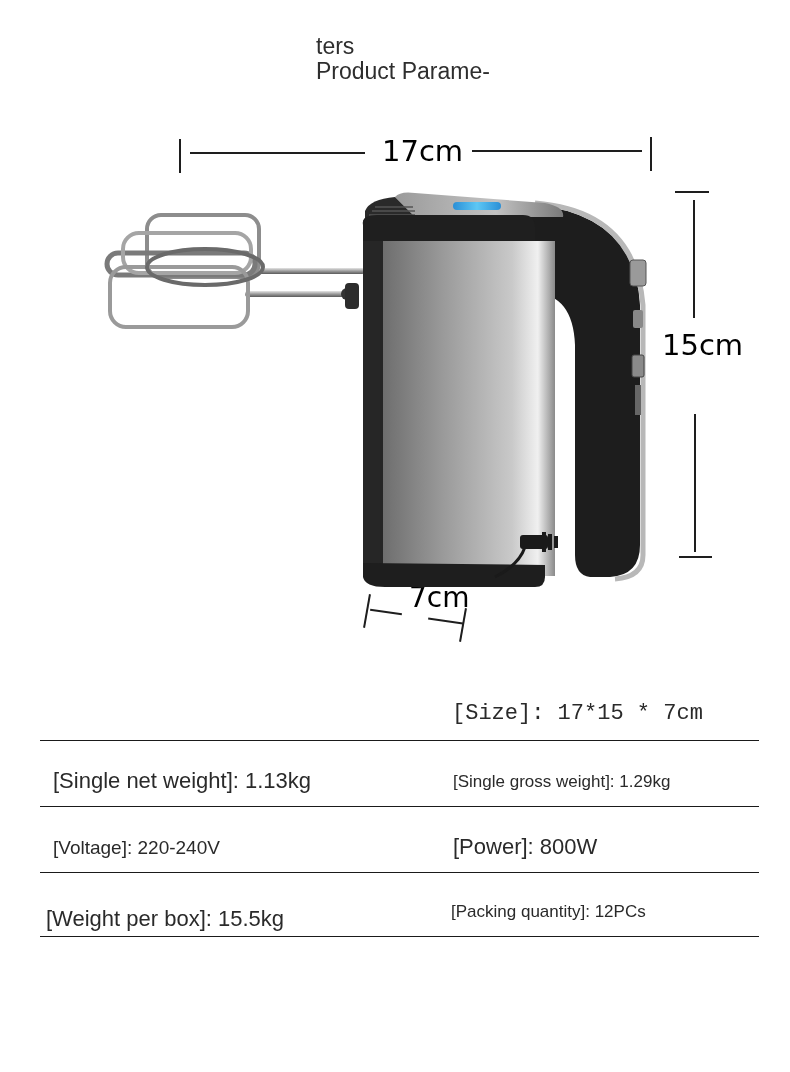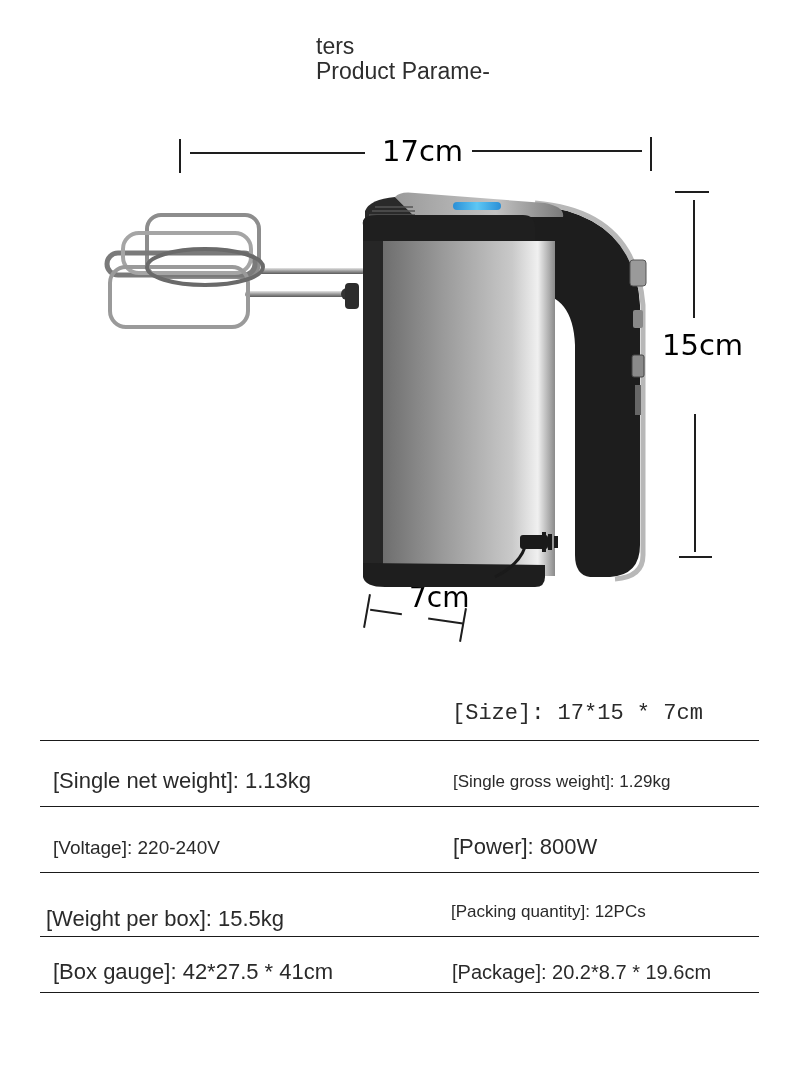--- a/index.html
+++ b/index.html
@@ -145,17 +145,13 @@
     <div class="cell sm" style="left:413px; top:31px;">[Single gross weight]: 1.29kg</div>
   </div>
   <div class="spec-row" style="height:66px;">
     <div class="cell sm" style="left:13px; top:30px; font-size:19px;">[Voltage]: 220-240V</div>
     <div class="cell lg" style="left:413px; top:27px;">[Power]: 800W</div>
   </div>
   <div class="spec-row" style="height:64px;">
     <div class="cell lg" style="left:6px; top:25px;margin-top:8px;">[Weight per box]: 15.5kg</div>
     <div class="cell sm" style="left:411px; top:29px;">[Packing quantity]: 12PCs</div>
   </div>
-  <div class="spec-row" style="height:56px;">
-    <div class="cell lg" style="left:13px; top:22px;">[Box gauge]: 42*27.5 * 41cm</div>
-    <div class="cell sm" style="left:412px; top:24px; font-size:20px;">[Package]: 20.2*8.7 * 19.6cm</div>
-  </div>
 </div>
 
 </body></html>

